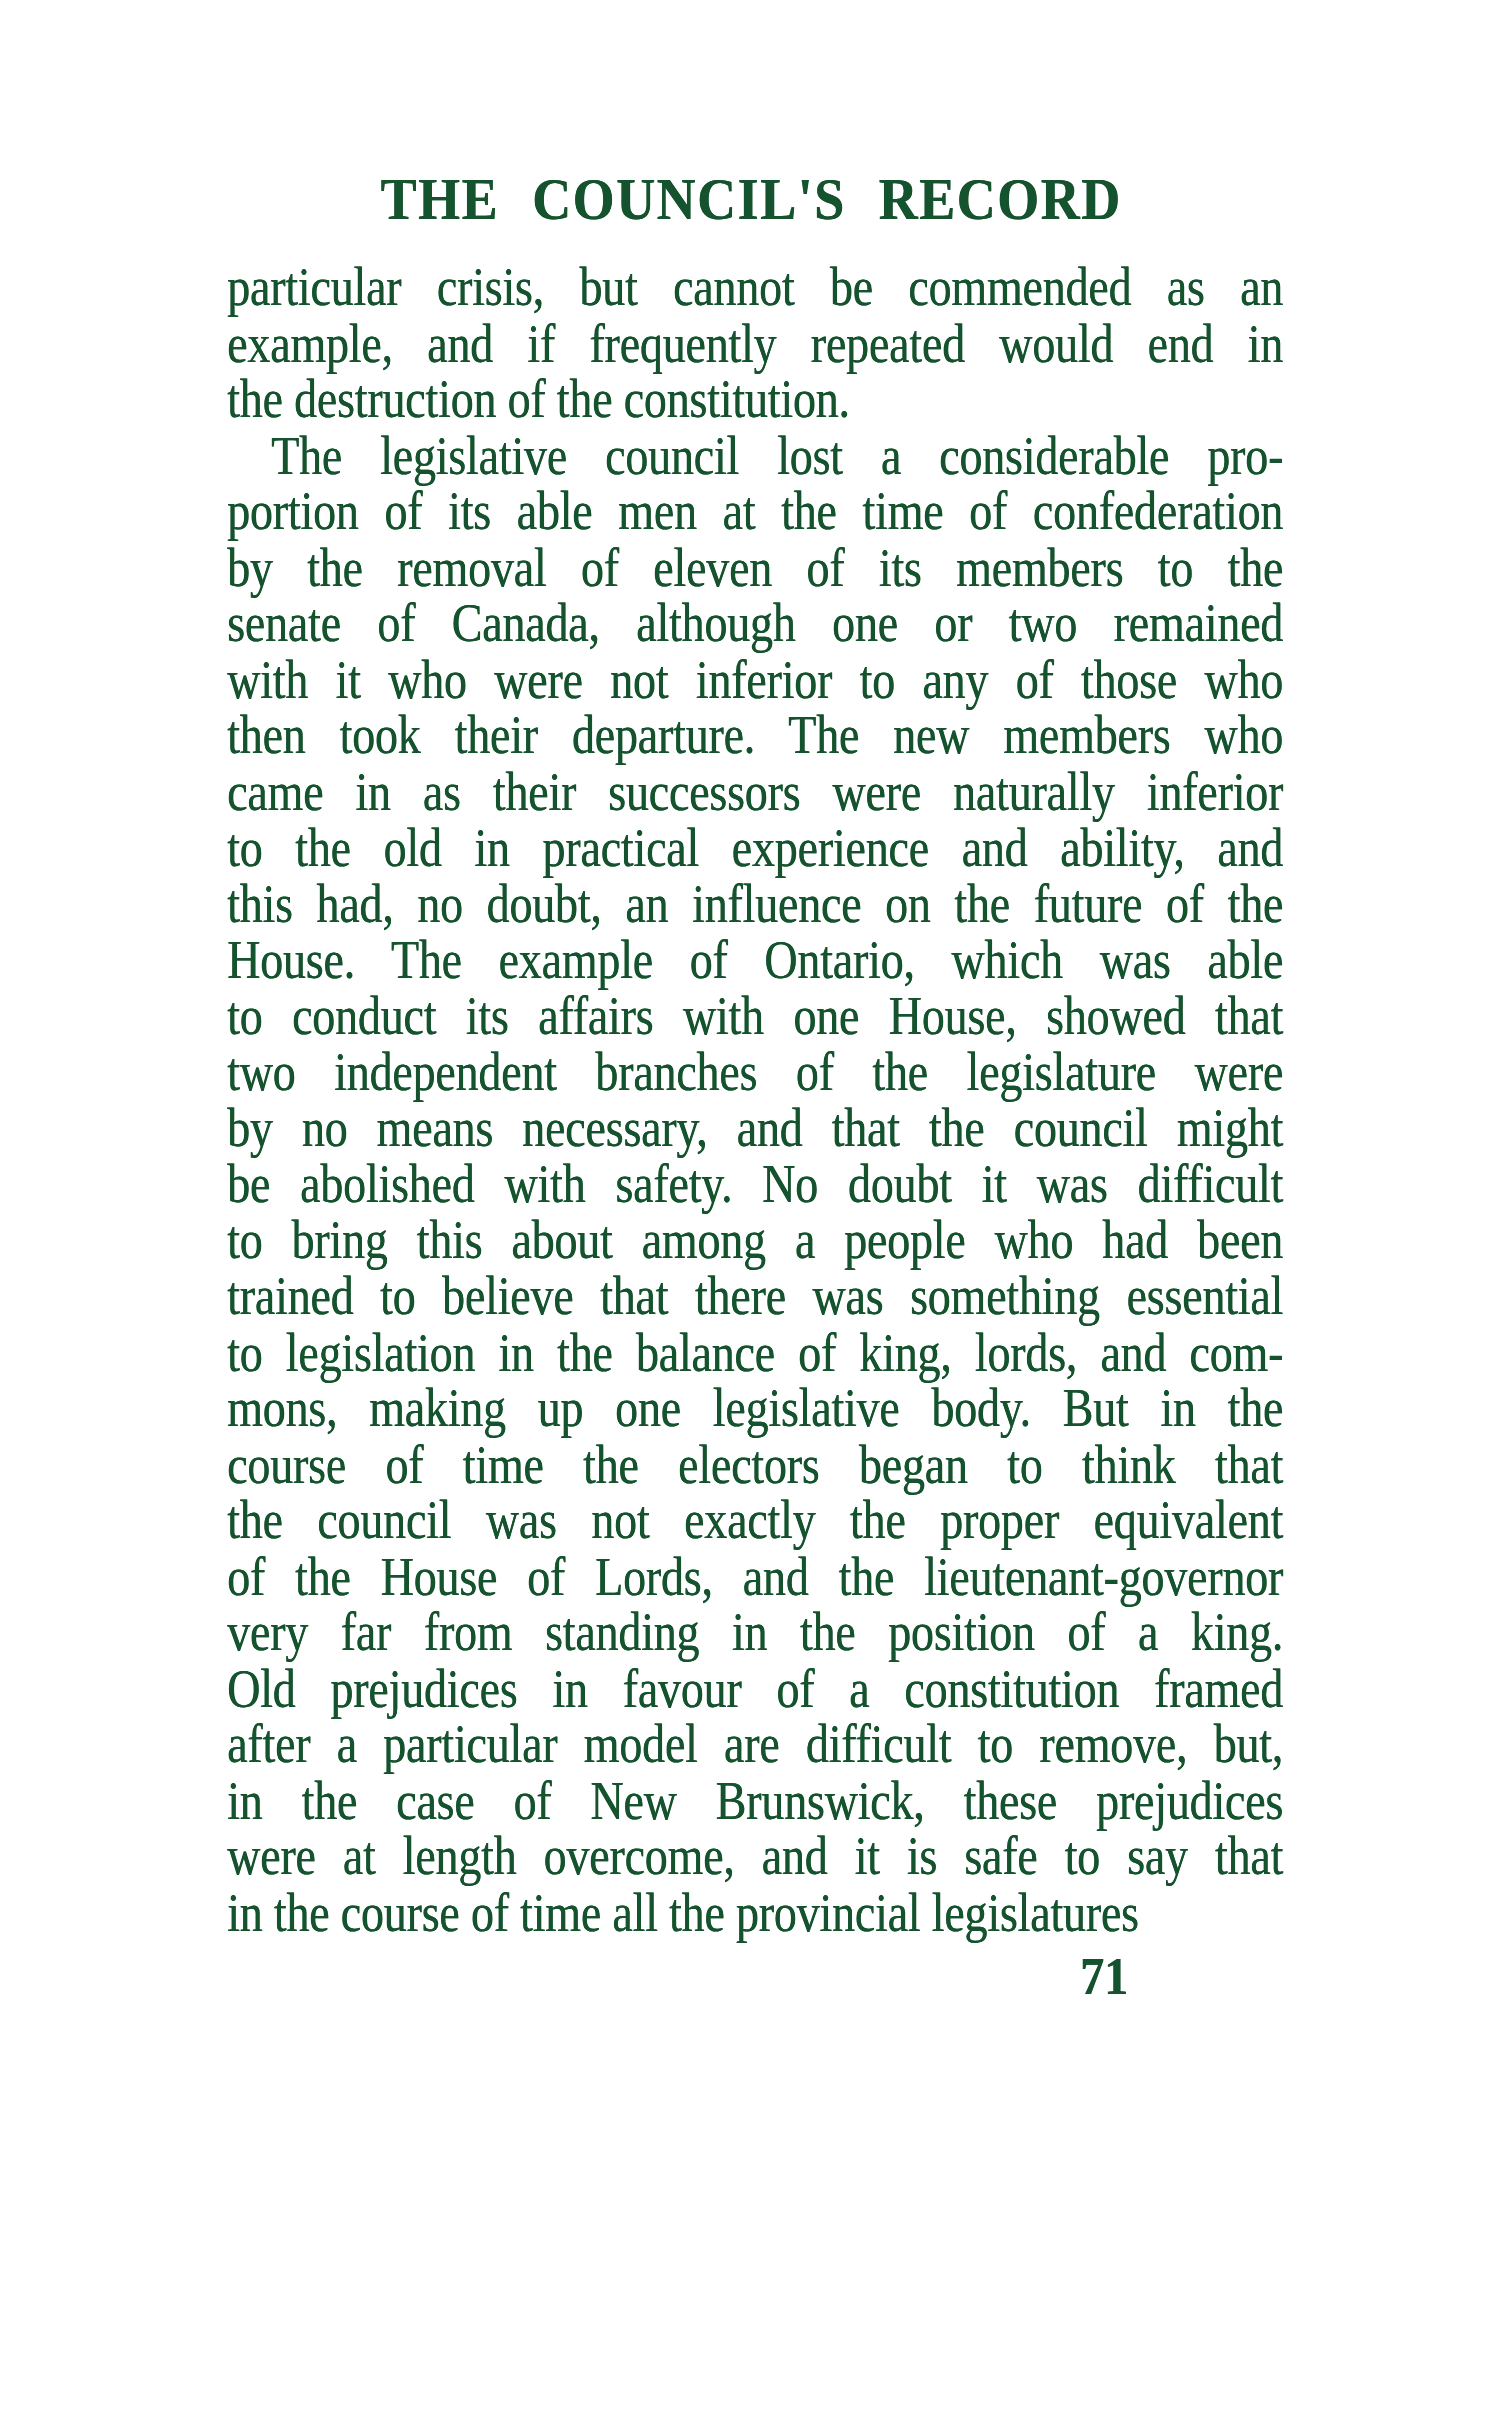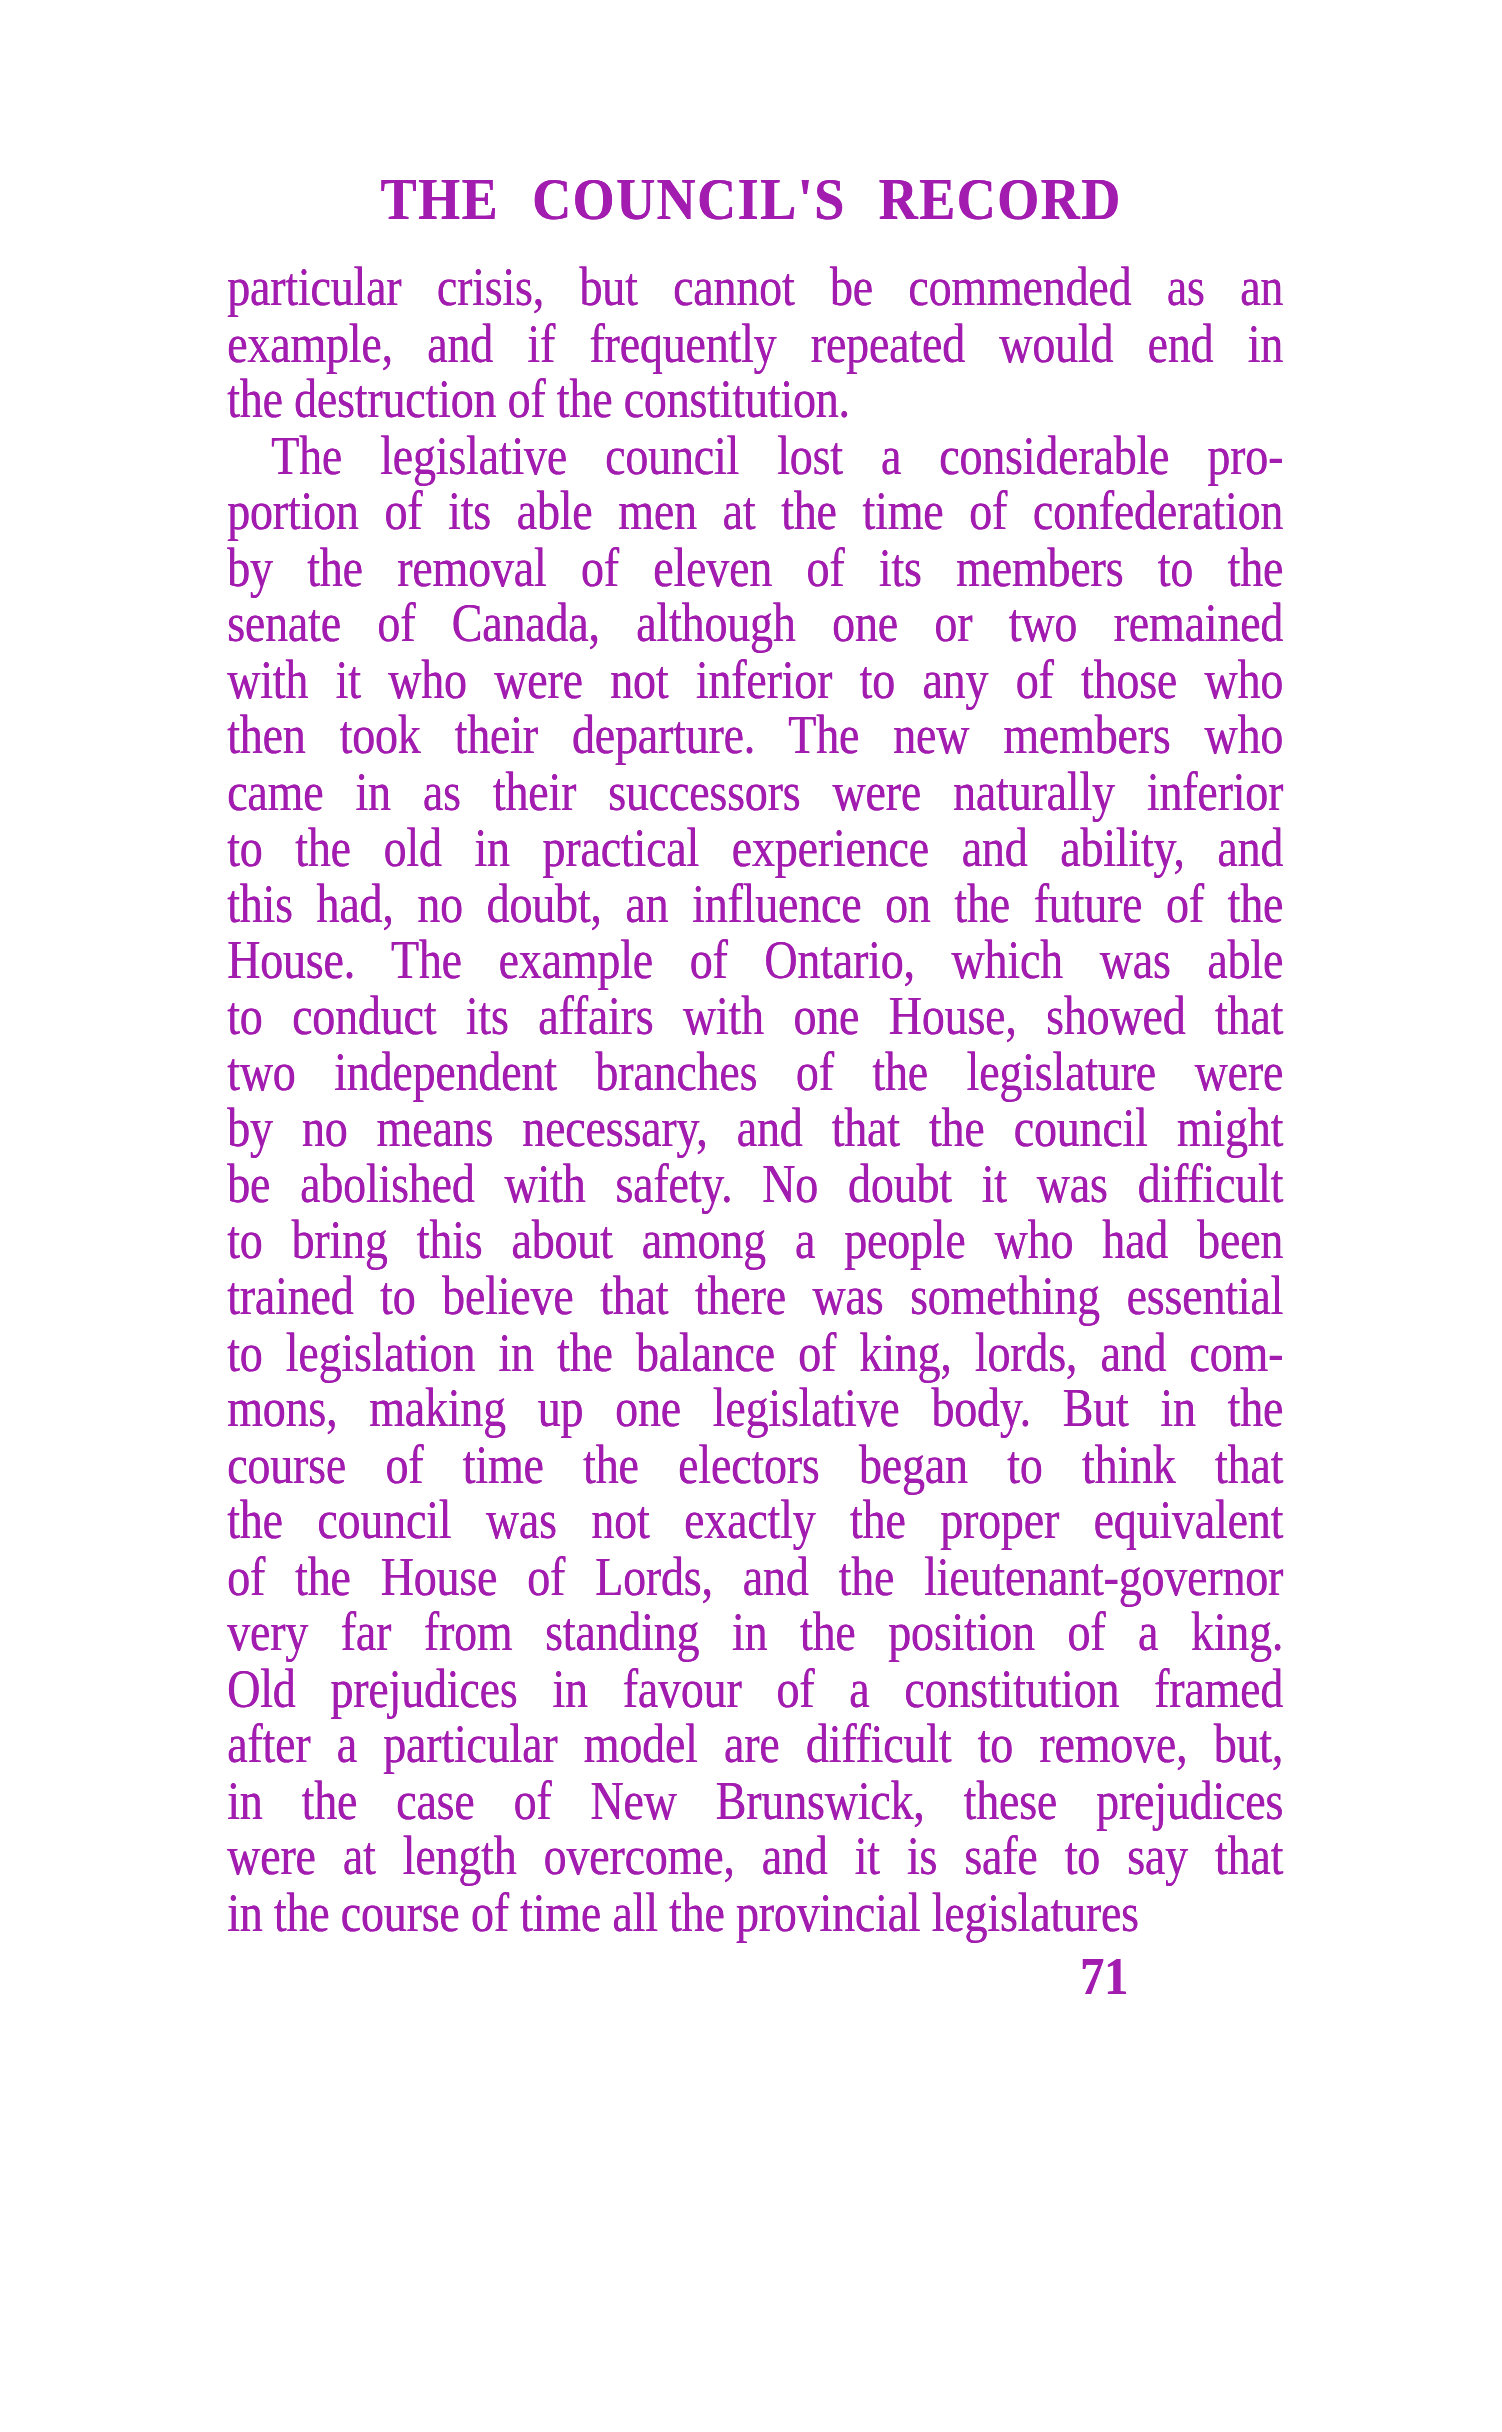--- a/index.html
+++ b/index.html
@@ -7,21 +7,21 @@
     padding: 0;
     background: #ffffff;
   }
   .page {
     position: relative;
     width: 1502px;
     height: 2432px;
     background: #ffffff;
     overflow: hidden;
     font-family: "Liberation Serif", "DejaVu Serif", serif;
-    color: #a21caf;
+    color: #14532d;
   }
   .running-head {
     position: absolute;
     top: 169px;
     left: 0;
     width: 1502px;
     text-align: center;
     font-size: 54px;
     font-weight: bold;
     line-height: 1;

